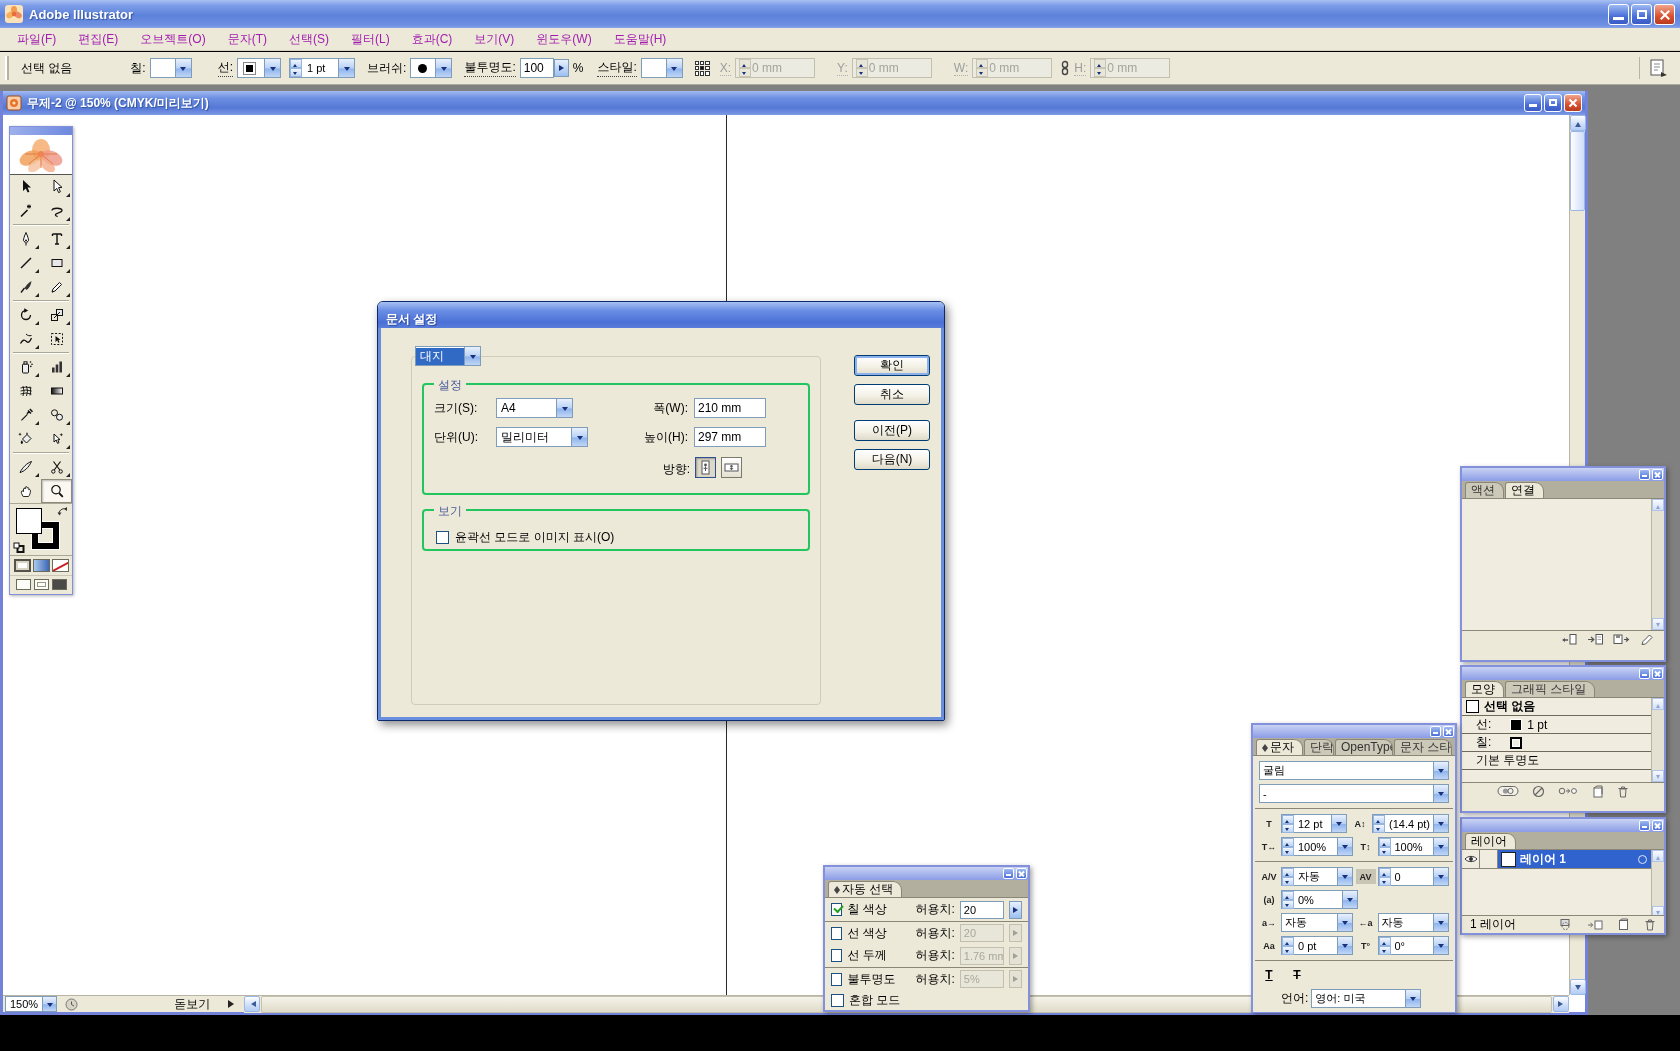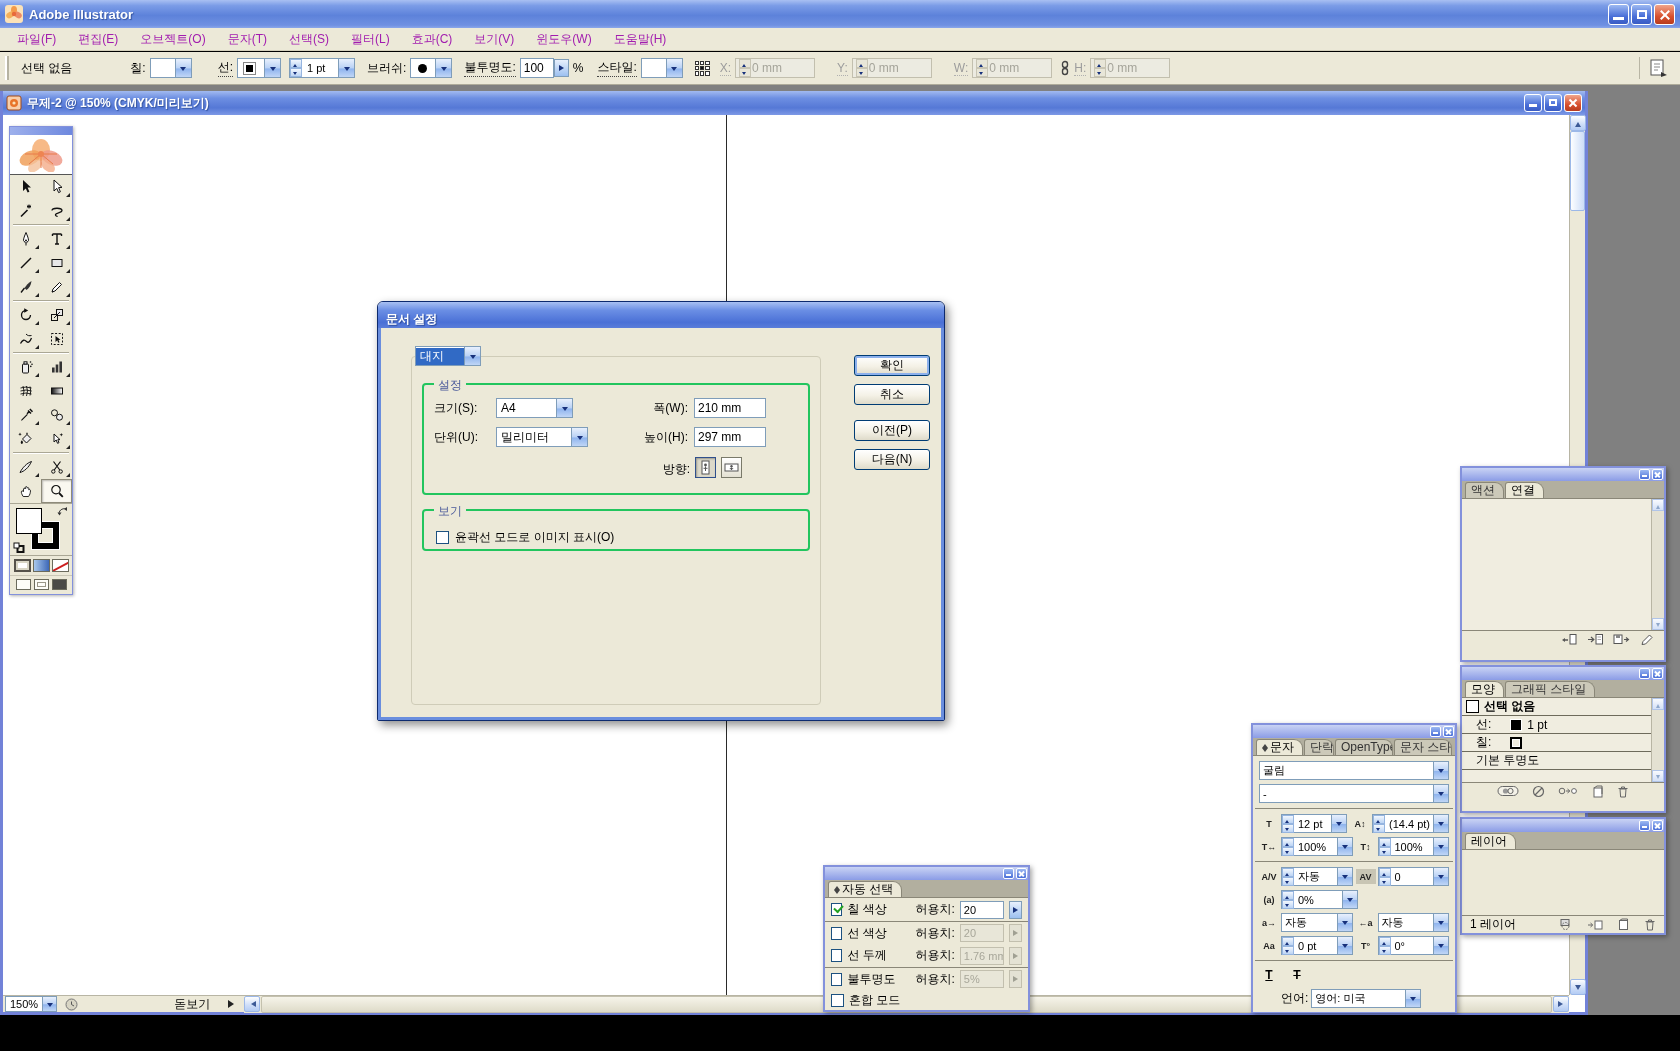--- a/index.html
+++ b/index.html
@@ -776,20 +776,42 @@
         <span class="mn"></span>
       </div>
     <div class="pbtn">
         <span class="x1"></span>
         <span class="x2"></span>
       </div>
   </div>
   <div class="pal-tabs">
     <span class="ptab active">레이어</span>
   </div>
+  <div class="pal-body" style="height:68px">
+    <div style="margin-right:13px">
+      <div class="lyrow">
+        <span class="lycell">
+          <svg width="14" height="10" viewBox="0 0 14 10">
+            <path d="M1 5 C4 1.5 10 1.5 13 5 C10 8.5 4 8.5 1 5 Z" fill="#fff" stroke="#333"></path>
+              <circle cx="7" cy="5" r="2" fill="#333"></circle>
+          </svg>
+        </span>
+        <span class="lycell"></span>
+        <span class="lymain">
+          <span class="lythumb"></span>
+          <span>레이어 1</span>
+          <span class="lytarget"></span>
+        </span>
+      </div>
+    </div>
+    <div class="mini-scroll">
+      <div class="msb up"></div>
+      <div class="msb dn"></div>
+    </div>
+  </div>
   <div class="lybottom">
     <span>1 레이어</span>
     <svg width="15" height="13" viewBox="0 0 15 13" style="margin-left:auto">
       <rect x="3" y="1.5" width="8" height="6" fill="#ddd" stroke="#666"></rect>
         <circle cx="7.5" cy="8" r="3.5" fill="none" stroke="#666" stroke-dasharray="1.8 1.3"></circle>
     </svg>
     <svg width="16" height="13" viewBox="0 0 16 13">
       <path d="M1 7 h4 M3.5 5 l2.3 2 L3.5 9" fill="none" stroke="#666"></path>
         <rect x="8" y="3" width="7" height="8" fill="#fff" stroke="#666"></rect>
     </svg>

